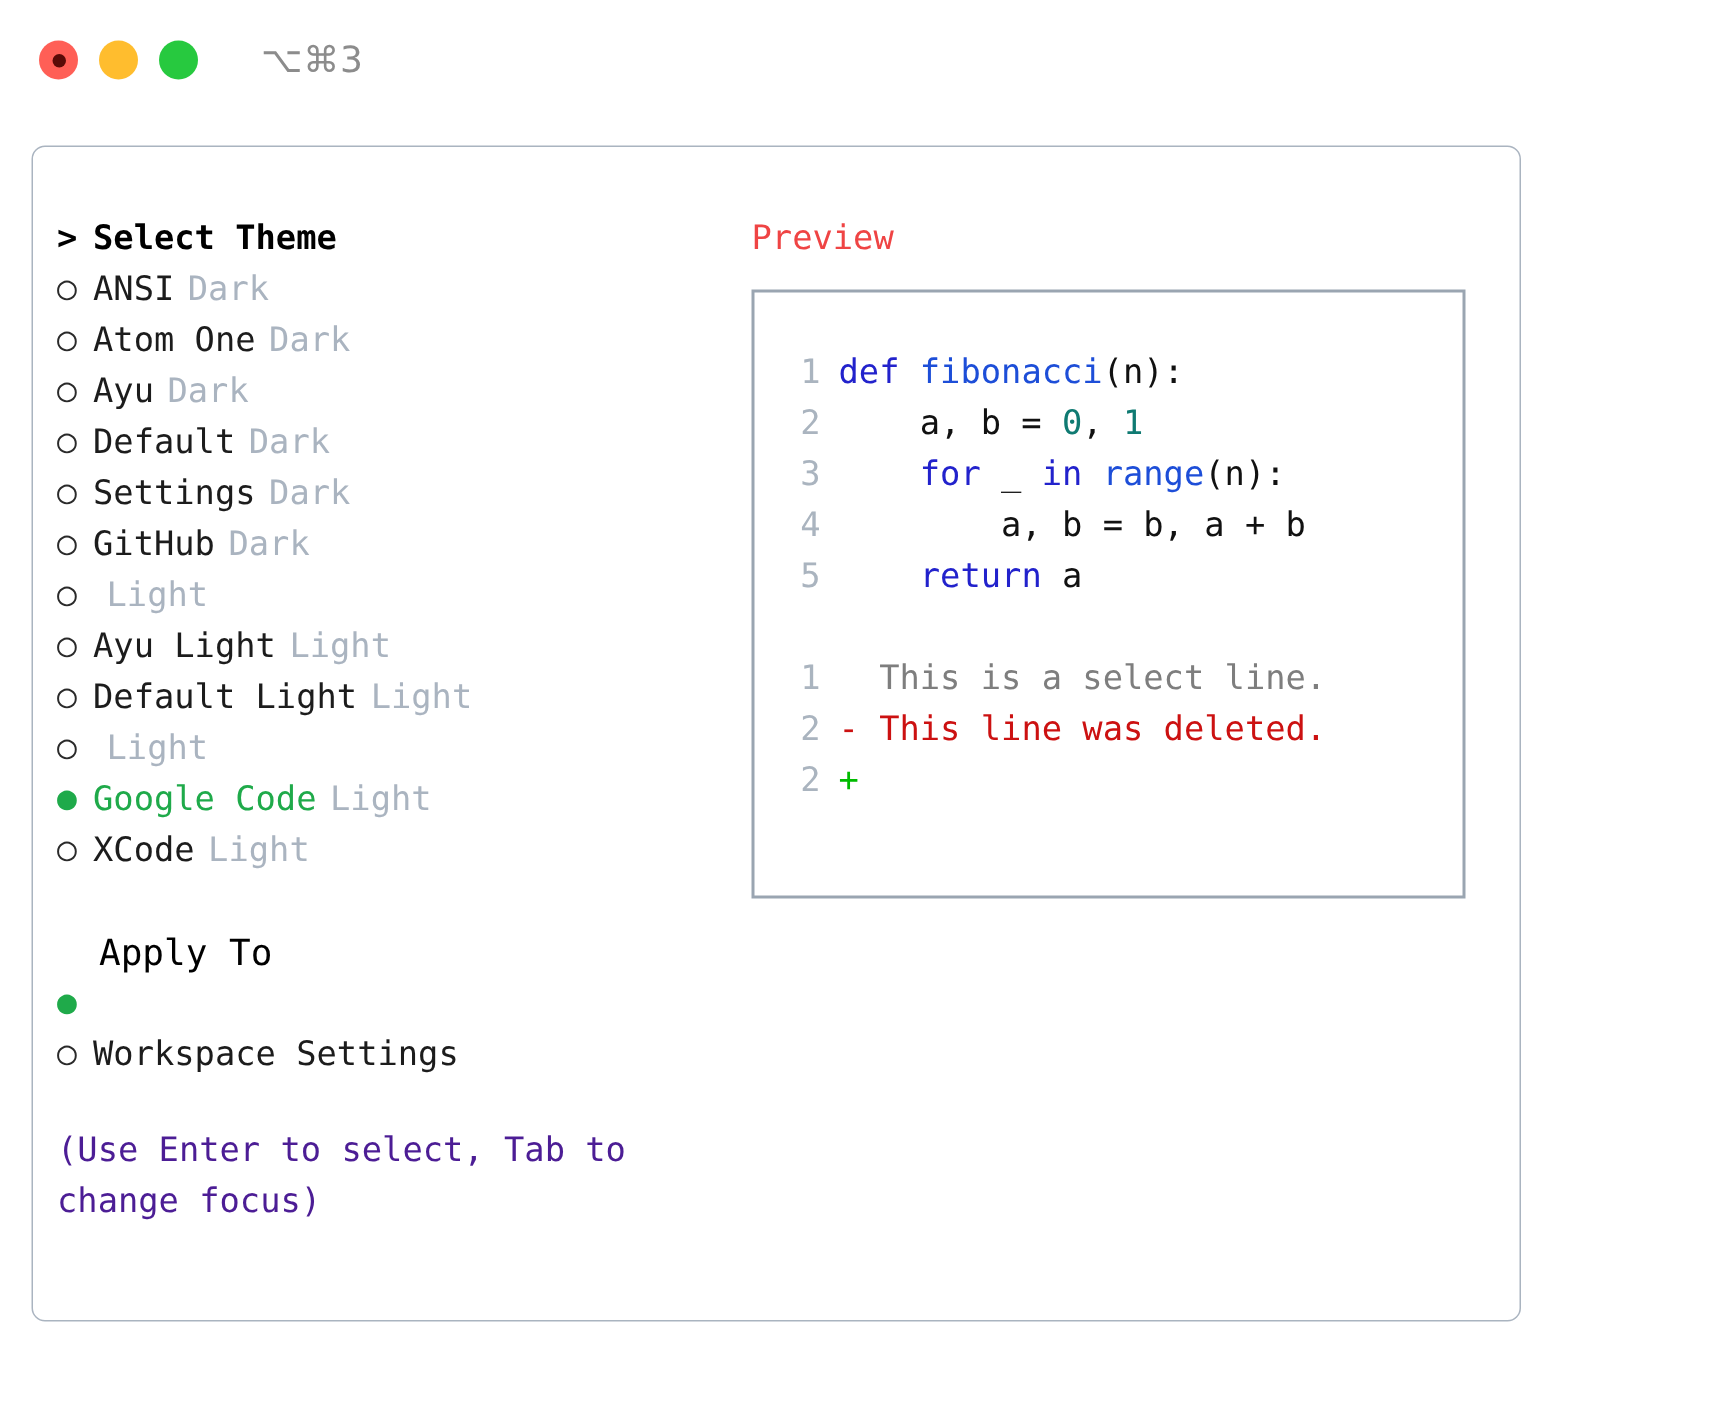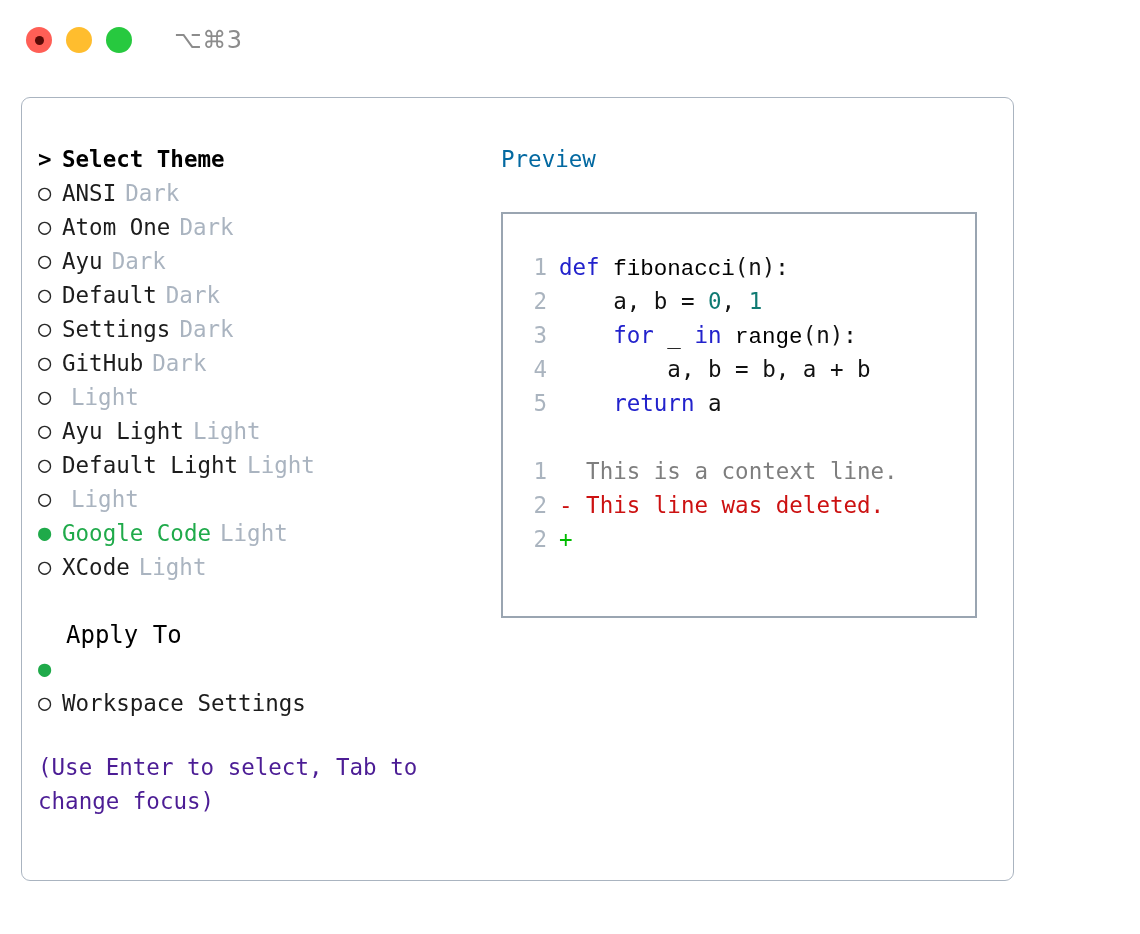--- a/index.html
+++ b/index.html
@@ -120,23 +120,23 @@
   }
 
   
   #right-col {
     position: absolute;
     left: 479px; top: 44px;
     width: 490px;
   }
   #preview-title {
     font-size: 22.5px;
-    color: #0369a1;
+    color: #ef4444;
     line-height: 34px;
-    margin-bottom: 36px;
+    margin-bottom: 17px;
   }
   #preview-box {
     position: relative;
     width: 476px; height: 406px;
     border: 2px solid #9aa5b1;
     background: #ffffff;
     padding: 40px 0 0 0;
   }
 
   .code-line {
@@ -151,21 +151,21 @@
     display: inline-block;
     width: 26px;
     flex: 0 0 26px;
     text-align: right;
     color: #aab4bf;
     margin-right: 12px;
   }
   .code-txt { color: #111111; }
 
   .kw   { color: #2222cc; }
-  .fn   { color: #000000; font-family: Liberation Mono, monospace; }
+  .fn   { color: #1d4ed8; }
   .num  { color: #0f7a72; }
   .pun  { color: #111111; }
 
   .blank-gap { height: 34px; }
 
   .diff-ctx { color: #7e7e7e; }
   .diff-del { color: #cc1111; }
   .diff-add { color: #00bb00; }
 </style>
 </head>
@@ -273,21 +273,21 @@
       <div id="preview-box">
         <div id="code-block">
             <div class="code-line"><span class="lineno">1</span><span class="code-txt"><span class="kw">def </span><span class="fn">fibonacci</span><span class="pun">(n):</span></span></div>
             <div class="code-line"><span class="lineno">2</span><span class="code-txt"><span class="pun">    a, b = </span><span class="num">0</span><span class="pun">, </span><span class="num">1</span></span></div>
             <div class="code-line"><span class="lineno">3</span><span class="code-txt"><span class="pun">    </span><span class="kw">for</span><span class="pun"> _ </span><span class="kw">in</span><span class="pun"> </span><span class="fn">range</span><span class="pun">(n):</span></span></div>
             <div class="code-line"><span class="lineno">4</span><span class="code-txt"><span class="pun">        a, b = b, a + b</span></span></div>
             <div class="code-line"><span class="lineno">5</span><span class="code-txt"><span class="pun">    </span><span class="kw">return</span><span class="pun"> a</span></span></div>
           </div>
         <div class="blank-gap"></div>
         <div id="diff-block">
-            <div class="code-line"><span class="lineno">1</span><span class="diff-ctx">  </span><span class="diff-ctx">This is a context line.</span></div>
+            <div class="code-line"><span class="lineno">1</span><span class="diff-ctx">  </span><span class="diff-ctx">This is a select line.</span></div>
             <div class="code-line"><span class="lineno">2</span><span class="diff-del">- </span><span class="diff-del">This line was deleted.</span></div>
             <div class="code-line"><span class="lineno">2</span><span class="diff-add">+ </span></div>
           </div>
       </div>
     </div>
 
   </div>
 </div>
 
 </body></html>

